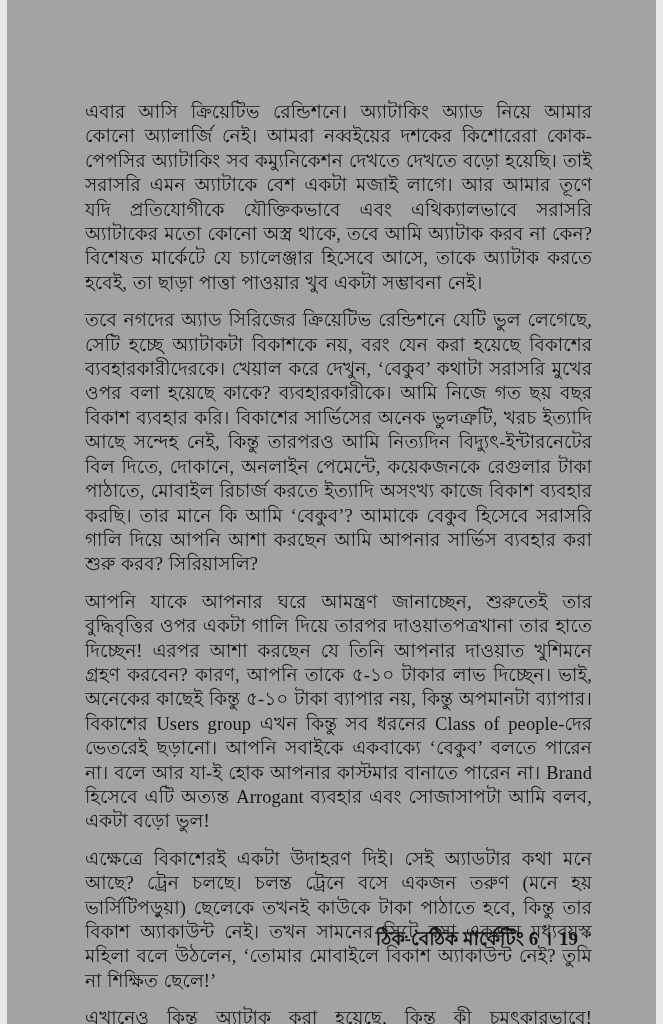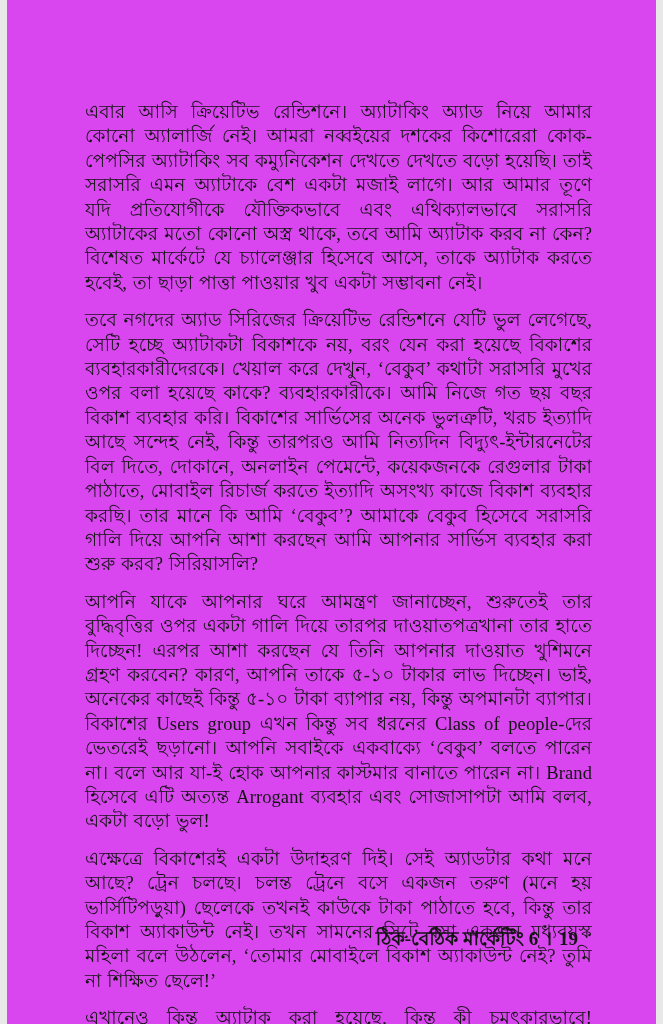--- a/index.html
+++ b/index.html
@@ -5,21 +5,21 @@
   html, body {
     margin: 0;
     padding: 0;
     background: #e8e8e8;
   }
   .page {
     position: relative;
     width: 649px;
     height: 1024px;
     margin: 0 auto;
-    background: #d946ef;
+    background: #a3a3a3;
     box-sizing: border-box;
     padding: 100px 78px 0 78px;
     overflow: hidden;
     font-family: "Liberation Serif", "DejaVu Serif", serif;
     color: #141414;
   }
   .content {
     width: 507px;
   }
   .para {

